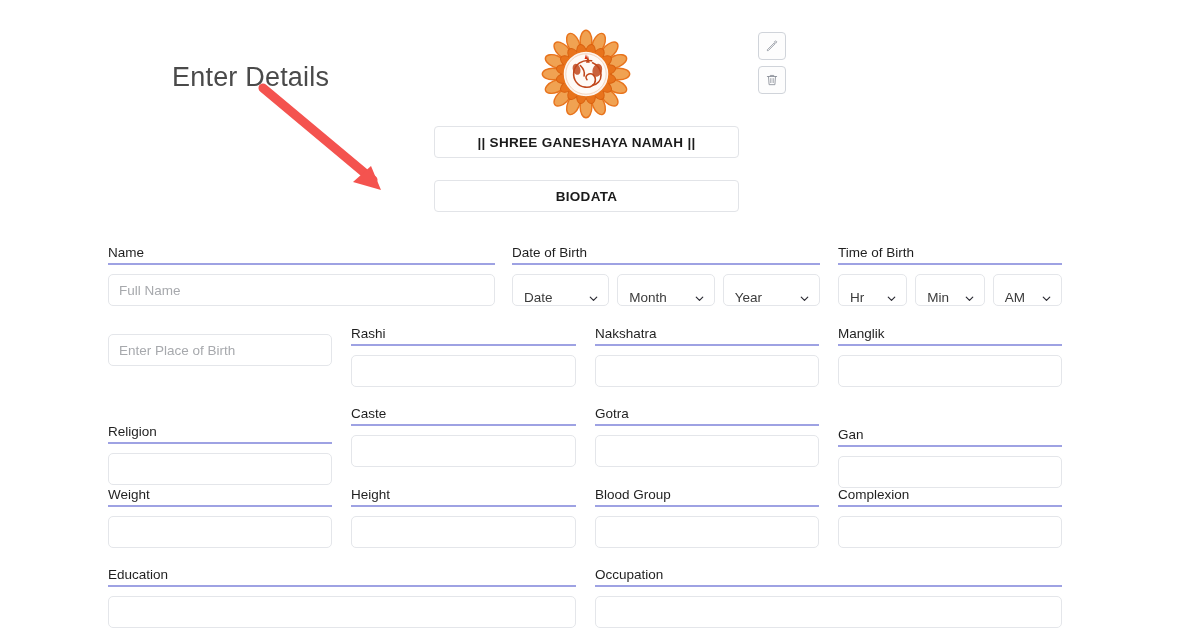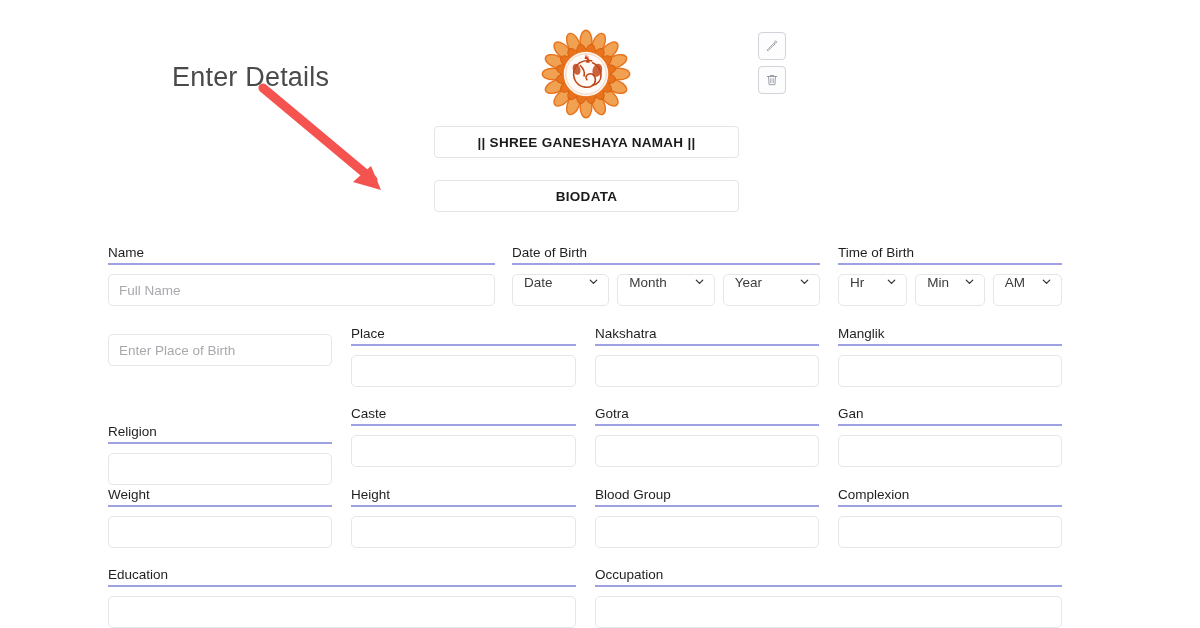--- a/index.html
+++ b/index.html
@@ -121,21 +121,21 @@
     gap: 8px;
   }
   .sel {
     position: relative;
     flex: 1;
     height: 32px;
     border: 1px solid #e4e6ea;
     border-radius: 5px;
     background: #fff;
     display: flex;
-    align-items: flex-start;
+    align-items: flex-end;
     padding: 0 8px 0 11px;
     cursor: pointer;
   }
   .sel-text {
     font-size: 13.5px;
     color: #3b3b3b;
     flex: 1;
     white-space: nowrap;
   }
   .chev { flex: 0 0 auto; display: block; }
@@ -273,27 +273,27 @@
           </div>
           <div class="sel">
             <span class="sel-text">AM</span>
             <svg class="chev" width="13" height="13" viewBox="0 0 24 24">
               <path d="M6 9.5 L12 15.5 L18 9.5" fill="none" stroke="#2b2b33" stroke-width="2.2" stroke-linecap="round" stroke-linejoin="round"></path>
             </svg>
           </div>
         </div>
       </div>
       <div class="field" style="left: 108px; top: 317px; width: 224px;"><input type="text" class="field-input" placeholder="Enter Place of Birth" style=""></div>
-      <div class="field" style="left: 351px; top: 317px; width: 225px;"><span class="field-label">Place</span><input type="text" class="field-input" placeholder="" style=""></div>
+      <div class="field" style="left: 351px; top: 317px; width: 225px;"><span class="field-label">Rashi</span><input type="text" class="field-input" placeholder="" style=""></div>
       <div class="field" style="left: 595px; top: 317px; width: 224px;"><span class="field-label">Nakshatra</span><input type="text" class="field-input" placeholder="" style=""></div>
       <div class="field" style="left: 838px; top: 317px; width: 224px;"><span class="field-label">Manglik</span><input type="text" class="field-input" placeholder="" style=""></div>
       <div class="field" style="left: 108px; top: 415px; width: 224px;"><span class="field-label">Religion</span><input type="text" class="field-input" placeholder="" style=""></div>
       <div class="field" style="left: 351px; top: 397px; width: 225px;"><span class="field-label">Caste</span><input type="text" class="field-input" placeholder="" style=""></div>
       <div class="field" style="left: 595px; top: 397px; width: 224px;"><span class="field-label">Gotra</span><input type="text" class="field-input" placeholder="" style=""></div>
-      <div class="field" style="left: 838px; top: 397px; width: 224px;"><span class="field-label">Gan</span><input type="text" class="field-input" placeholder="" style=""></div>
+      <div class="field" style="left: 838px; top: 418px; width: 224px;"><span class="field-label">Gan</span><input type="text" class="field-input" placeholder="" style=""></div>
       <div class="field" style="left: 108px; top: 478px; width: 224px;"><span class="field-label">Weight</span><input type="text" class="field-input" placeholder="" style=""></div>
       <div class="field" style="left: 351px; top: 478px; width: 225px;"><span class="field-label">Height</span><input type="text" class="field-input" placeholder="" style=""></div>
       <div class="field" style="left: 595px; top: 478px; width: 224px;"><span class="field-label">Blood Group</span><input type="text" class="field-input" placeholder="" style=""></div>
       <div class="field" style="left: 838px; top: 478px; width: 224px;"><span class="field-label">Complexion</span><input type="text" class="field-input" placeholder="" style=""></div>
       <div class="field" style="left: 108px; top: 558px; width: 468px;"><span class="field-label">Education</span><input type="text" class="field-input" placeholder="" style=""></div>
       <div class="field" style="left: 595px; top: 558px; width: 467px;"><span class="field-label">Occupation</span><input type="text" class="field-input" placeholder="" style=""></div>
     </div>
 
 </div>
 

